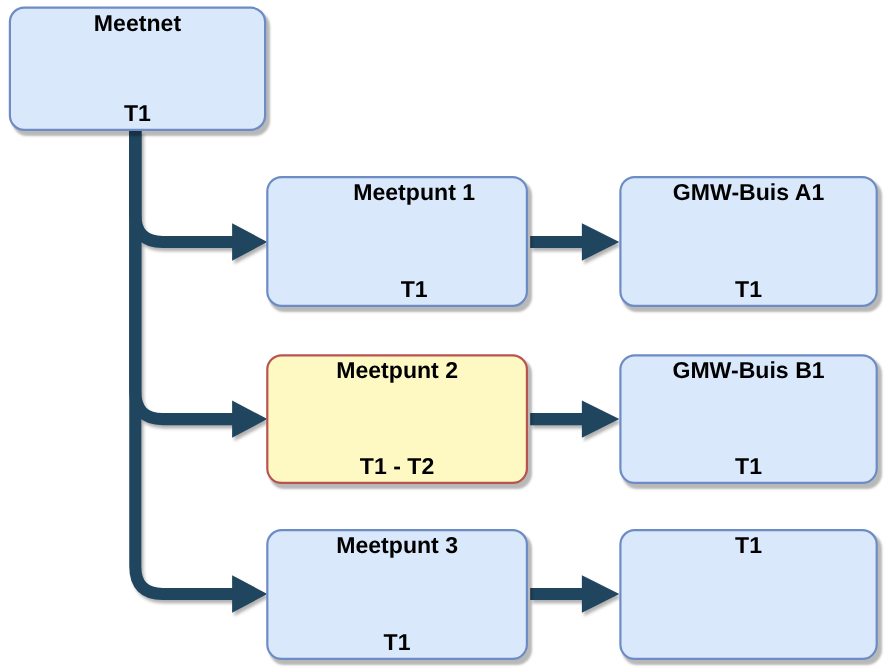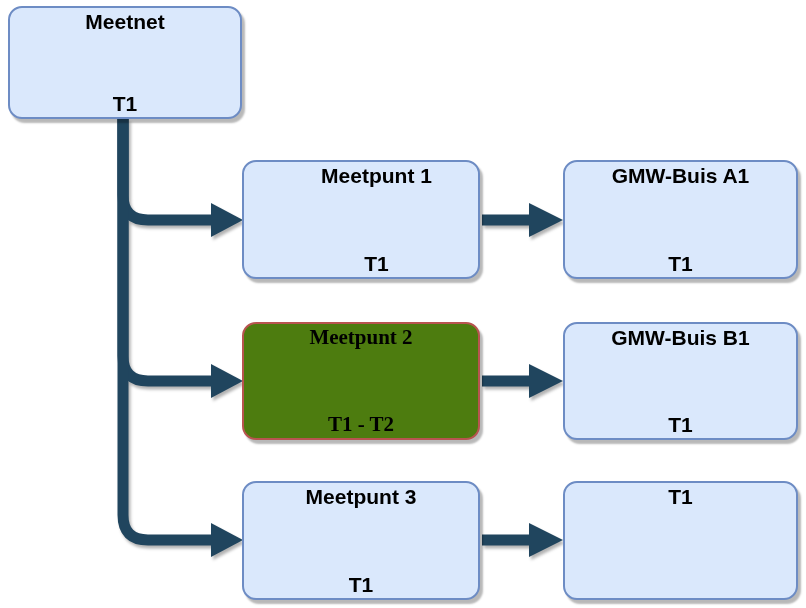--- a/index.html
+++ b/index.html
@@ -31,23 +31,22 @@
     line-height: 27px;
     color: #000000;
     box-shadow: 3px 4px 2px rgba(0,0,0,0.28);
     box-sizing: border-box;
   }
   .node.blue {
     background: #dae8fc;
     border: 2.5px solid #6d8cc4;
   }
   .node.red {
-    background: #4d7c0f;
+    background: #fef9c3;
     border: 2.5px solid #b85450;
-    font-family: Liberation Serif, serif;
   }
   .pos-meetnet   { left: 8px;   top: 6px;   width: 234px; height: 113px; }
   .pos-meetpunt1 { left: 242px; top: 160px; width: 238px; height: 119px; padding-left: 31px; }
   .pos-meetpunt2 { left: 242px; top: 322px; width: 238px; height: 118px; }
   .pos-meetpunt3 { left: 242px; top: 481px; width: 238px; height: 119px; }
   .pos-gmw-a1    { left: 563px; top: 160px; width: 235px; height: 119px; }
   .pos-gmw-b1    { left: 563px; top: 322px; width: 235px; height: 118px; }
   .pos-gmw-c1    { left: 563px; top: 481px; width: 235px; height: 119px; }
 </style>
 </head>

